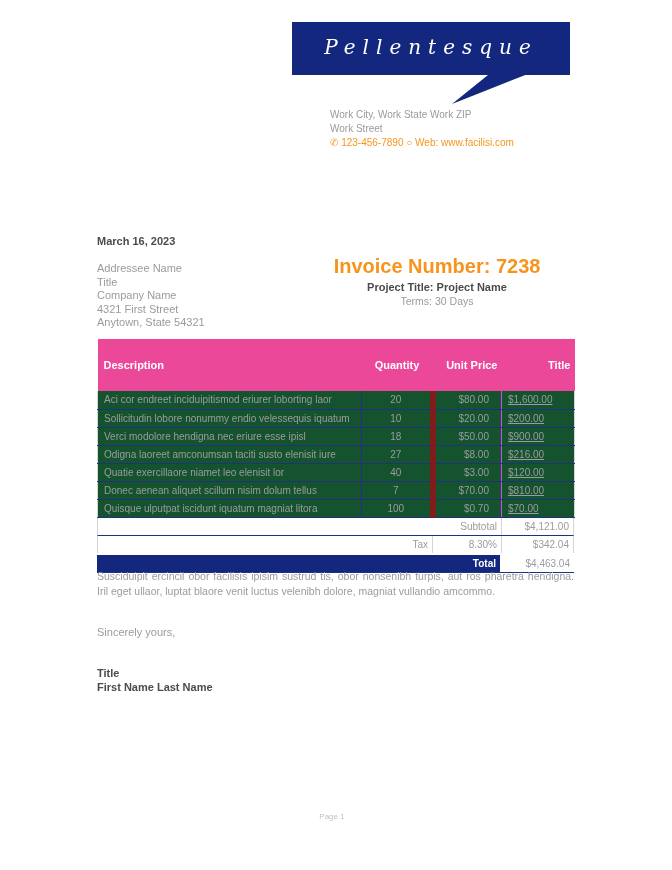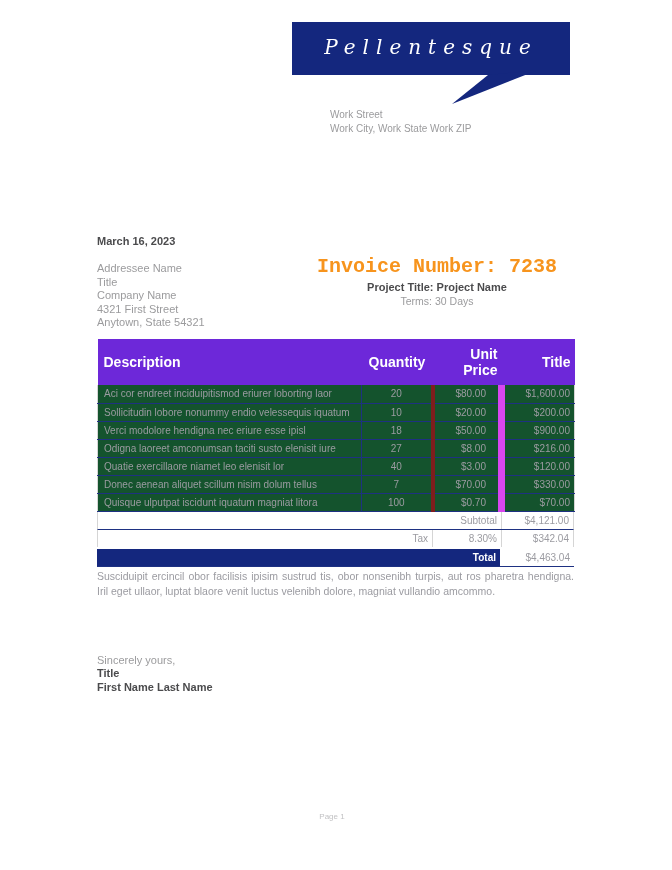--- a/index.html
+++ b/index.html
@@ -33,44 +33,44 @@
   .invoice-date {
     position: absolute; left: 97px; top: 235px;
     font-size: 11px; font-weight: bold; color: #4b4b4d;
   }
   .addressee-block {
     position: absolute; left: 97px; top: 262px;
     font-size: 11px; line-height: 13.5px; color: #9b9b9d;
   }
   
   .invoice-head { position: absolute; left: 300px; top: 255px; width: 274px; text-align: center; }
-  .invoice-number { font-size: 20px; font-weight: bold; color: #f7941d; font-family: Liberation Mono, monospace; }
+  .invoice-number { font-size: 20px; font-weight: bold; color: #f7941d; }
   .project-title { margin-top: 3px; font-size: 11px; font-weight: bold; color: #4b4b4d; }
   .terms { margin-top: 2px; font-size: 10.5px; color: #9b9b9d; }
   
   .table-wrap { position: absolute; left: 97px; top: 339px; width: 477px; }
   table.items { border-collapse: collapse; width: 477px; table-layout: fixed; }
   table.items col.c-desc { width: 264px; }
   table.items col.c-qty  { width: 71px; }
   table.items col.c-unit { width: 69px; }
   table.items col.c-cost { width: 73px; }
   table.items th {
-    background: #6d28d9; color: #ffffff; font-size: 14px; font-weight: bold;
-    padding: 7px 6px; text-align: left;
+    background: #ec4899; color: #ffffff; font-size: 11px; font-weight: bold;
+    padding: 20px 6px; text-align: left;
   }
   table.items th.num { text-align: center; }
   table.items th.rt  { text-align: right; padding-right: 4px; }
   table.items td {
     font-size: 10px; color: #9b9ba1; padding: 3px 6px; height: 18px;
     border-bottom: 1px solid #1e3182; background: #14532d;
   }
   table.items td.desc { text-align: left; border-left: 1px solid #d5d5d5; }
   table.items td.qty  { text-align: center; border-left: 1px solid #1e3182; }
-  table.items td.unit { text-align: right; padding-right: 12px; border-left: 4px solid #7f1d1d; margin-left: 48px; }
-  table.items td.cost { text-align: right; padding-right: 4px; border-left: 7px solid #d946ef; border-right: 1px solid #d5d5d5; }
+  table.items td.unit { text-align: right; padding-right: 12px; border-left: 6px solid #7f1d1d; margin-left: 48px; }
+  table.items td.cost { text-align: left; padding-right: 4px; border-left: 1px solid #d946ef; border-right: 1px solid #d5d5d5; text-decoration: underline; }
   
   .summary { width: 477px; font-size: 10px; color: #9b9ba1; }
   .summary-row { display: flex; align-items: stretch; }
   .summary-row .cell { padding: 3px 4px; height: 17px; line-height: 11px; display: flex; align-items: center; justify-content: flex-end; }
   .row-subtotal { border-bottom: 1px solid #1e3182; border-left: 1px solid #d5d5d5; border-right: 1px solid #d5d5d5; }
   .row-subtotal .lbl { width: 403px; }
   .row-subtotal .val { width: 72px; border-left: 1px solid #d5d5d5; }
   .row-tax { border-left: 1px solid #d5d5d5; border-right: 1px solid #d5d5d5; }
   .row-tax .lbl { width: 334px; }
   .row-tax .rate { width: 69px; border-left: 1px solid #d5d5d5; }
@@ -78,21 +78,21 @@
   .row-total { margin-top: 2px; border-bottom: 1px solid #1e3182; }
   .row-total .bar {
     width: 403px; background: #14277e; color: #ffffff; font-weight: bold;
   }
   .row-total .val { width: 74px; }
   
   .note {
     position: absolute; left: 97px; top: 569px; width: 477px;
     font-size: 10.5px; line-height: 15px; color: #9b9ba1; text-align: justify;
   }
-  .signoff { position: absolute; left: 97px; top: 626px; font-size: 11px; color: #9b9b9d; margin-top: 28px; }
+  .signoff { position: absolute; left: 97px; top: 626px; font-size: 11px; color: #9b9b9d; }
   .signature {
     position: absolute; left: 97px; top: 667px;
     font-size: 11px; line-height: 13.5px; font-weight: bold; color: #4b4b4d;
   }
   .page-footer {
     position: absolute; left: 0; top: 812px; width: 664px; text-align: center;
     font-size: 8px; color: #c2c2c4;
   }
 </style>
 </head>
@@ -102,22 +102,28 @@
 
   <div class="logo-wrap">
     <svg class="logo-svg" width="278" height="85" viewBox="0 0 278 85">
       <rect x="0" y="0" width="278" height="53" fill="#14277e"></rect>
       <polygon points="246,48 196,53 160,82" fill="#14277e"></polygon>
     </svg>
     <div class="logo-text">Pellentesque</div>
   </div>
 
   <div class="company-address">
+    <div>Work City, Work State Work ZIP</div>
     <div>Work Street</div>
-    <div>Work City, Work State Work ZIP</div>
+    <div class="contact-line">
+      <span class="icon-glyph">✆</span>
+      <span>123-456-7890</span>
+      <span class="icon-glyph">○</span>
+      <span>Web: www.facilisi.com</span>
+    </div>
   </div>
 
   <div class="invoice-date">March 16, 2023</div>
   <div class="addressee-block">
     <div>Addressee Name</div>
     <div>Title</div>
     <div>Company Name</div>
     <div>4321 First Street</div>
     <div>Anytown, State 54321</div>
   </div>
@@ -172,21 +178,21 @@
         <tr>
           <td class="desc">Quatie exercillaore niamet leo elenisit lor</td>
           <td class="qty">40</td>
           <td class="unit">$3.00</td>
           <td class="cost">$120.00</td>
         </tr>
         <tr>
           <td class="desc">Donec aenean aliquet scillum nisim dolum tellus</td>
           <td class="qty">7</td>
           <td class="unit">$70.00</td>
-          <td class="cost">$330.00</td>
+          <td class="cost">$810.00</td>
         </tr>
         <tr>
           <td class="desc">Quisque ulputpat iscidunt iquatum magniat litora</td>
           <td class="qty">100</td>
           <td class="unit">$0.70</td>
           <td class="cost">$70.00</td>
         </tr>
       </tbody>
     </table>
 

